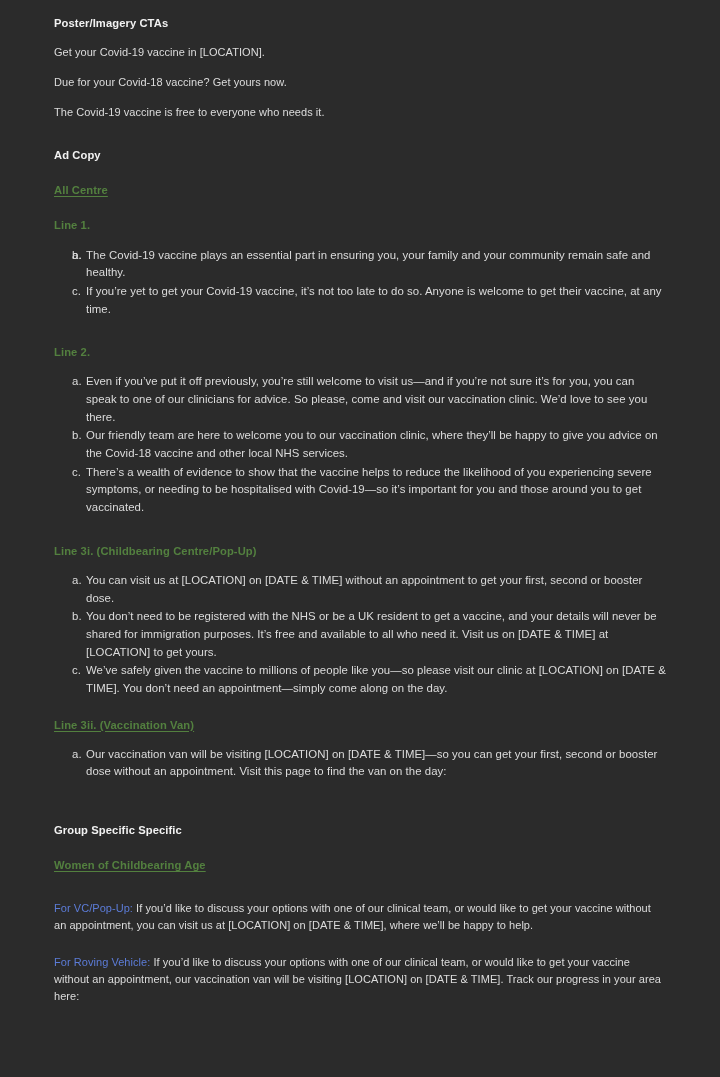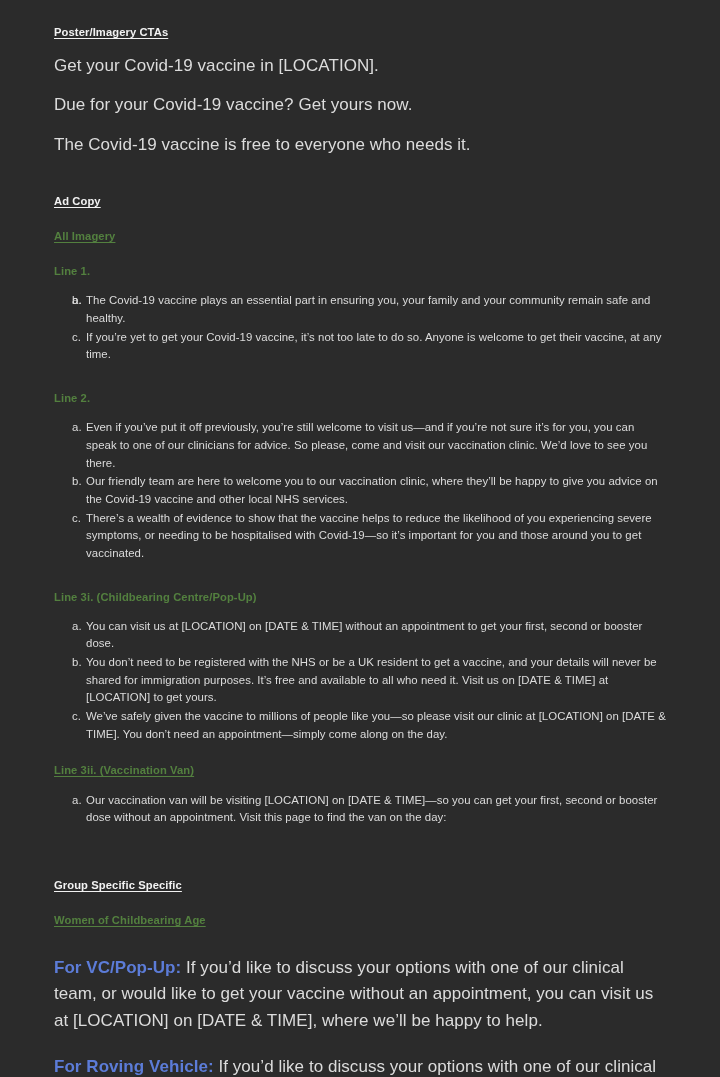--- a/index.html
+++ b/index.html
@@ -25,48 +25,47 @@
   }
   .doc {
     width: 612px;
   }
 
   
   .h-white {
     font-size: 11.2px;
     font-weight: bold;
     color: #f2f2f2;
-    text-decoration: underline;
     text-underline-offset: 2px;
-    margin: 16px 0 13px 0;
+    margin: 7px 0 13px 0;
     line-height: 1.35;
     letter-spacing: 0.1px;
   }
   .h-green {
     font-size: 11.2px;
     font-weight: bold;
     color: #53803f;
     margin: 0 0 13px 0;
     line-height: 1.35;
     letter-spacing: 0.1px;
   }
   .h-green.underlined {
     text-decoration: underline;
     text-underline-offset: 2px;
   }
   p.body {
-    font-size: 17px;
+    font-size: 11px;
     color: #dcdcdc;
     margin: 0 0 13px 0;
     line-height: 1.55;
     letter-spacing: 0.05px;
   }
   .lead-blue {
     color: #5c7cd8;
-    font-weight: bold;
+    font-weight: normal;
   }
 
   
   ol.alpha {
     list-style: none;
     margin: 0 0 13px 0;
     padding: 0;
   }
   ol.alpha > li {
     position: relative;
@@ -90,30 +89,30 @@
   .gap-lg { height: 22px; }
 </style>
 </head>
 <body>
 
 <div class="page">
   <div class="doc">
 
     <div class="h-white">Poster/Imagery CTAs</div>
     <p class="body">Get your Covid-19 vaccine in [LOCATION].</p>
-    <p class="body">Due for your Covid-19 vaccine? Get yours now.</p>
+    <p class="body">Due for your Covid-18 vaccine? Get yours now.</p>
     <p class="body">The Covid-19 vaccine is free to everyone who needs it.</p>
 
     <div class="gap-sm"></div>
 
     <div class="h-white">Ad Copy</div>
 
     <div class="gap-sm"></div>
 
-    <div class="h-green underlined">All Imagery</div>
+    <div class="h-green underlined">All Centre</div>
 
     <div class="gap-sm"></div>
 
     <div class="h-green">Line 1.</div>
     <ol class="alpha">
       <li>
         <span class="marker">a.</span>
       </li>
       <li>
         <span class="marker">b.</span>
@@ -128,21 +127,21 @@
     <div class="gap-md"></div>
 
     <div class="h-green">Line 2.</div>
     <ol class="alpha">
       <li>
         <span class="marker">a.</span>
         <span>Even if you’ve put it off previously, you’re still welcome to visit us—and if you’re not sure it’s for you, you can speak to one of our clinicians for advice. So please, come and visit our vaccination clinic. We’d love to see you there.</span>
       </li>
       <li>
         <span class="marker">b.</span>
-        <span>Our friendly team are here to welcome you to our vaccination clinic, where they’ll be happy to give you advice on the Covid-19 vaccine and other local NHS services.</span>
+        <span>Our friendly team are here to welcome you to our vaccination clinic, where they’ll be happy to give you advice on the Covid-18 vaccine and other local NHS services.</span>
       </li>
       <li>
         <span class="marker">c.</span>
         <span>There’s a wealth of evidence to show that the vaccine helps to reduce the likelihood of you experiencing severe symptoms, or needing to be hospitalised with Covid-19—so it’s important for you and those around you to get vaccinated.</span>
       </li>
     </ol>
 
     <div class="gap-md"></div>
 
     <div class="h-green">Line 3i. (Childbearing Centre/Pop-Up)</div>

